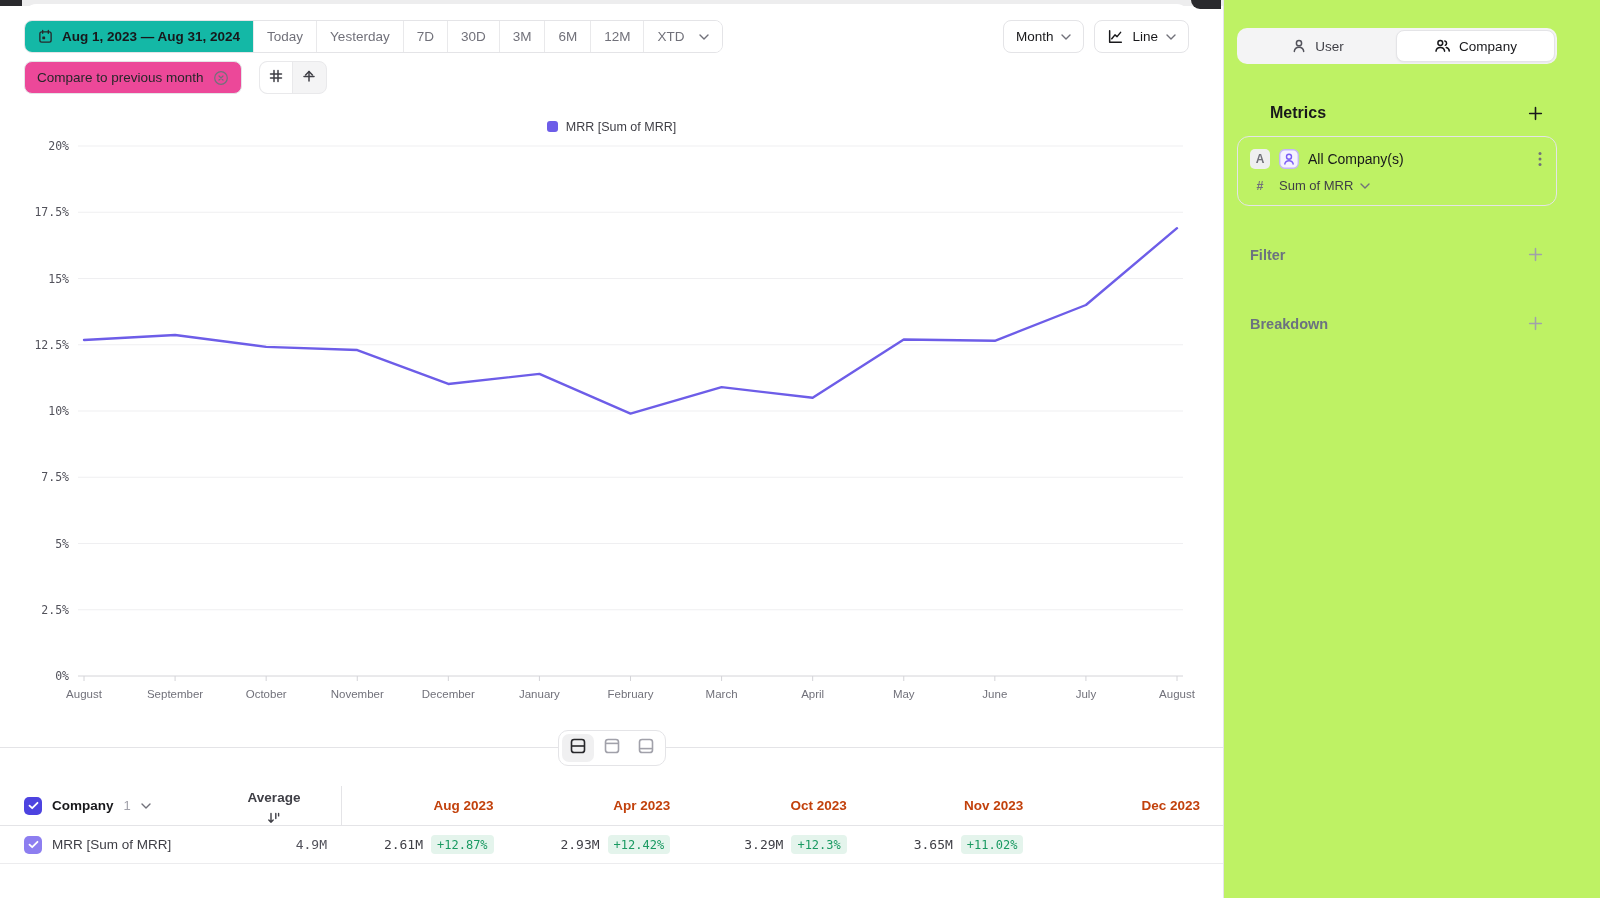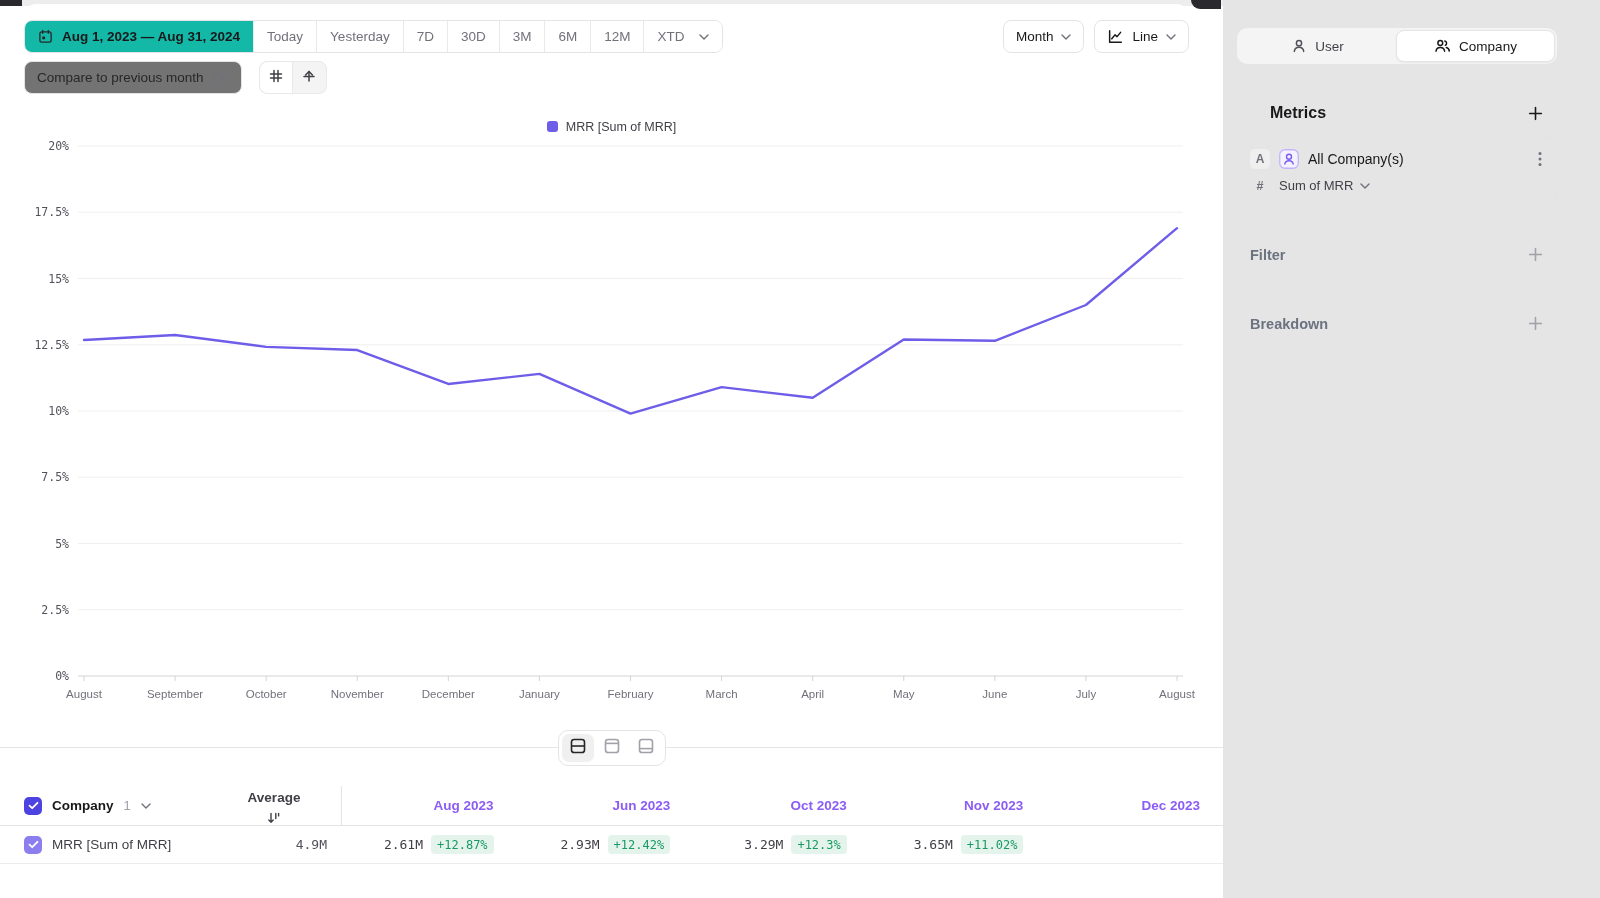--- a/index.html
+++ b/index.html
@@ -19,21 +19,21 @@
   .seg-group { display:flex; align-items:stretch; height:33px; border:1px solid #e4e4e7; border-radius:8px; overflow:hidden; background:#fff; }
   .cell { display:flex; align-items:center; padding:0 13px; font-size:13.5px; color:#71717a; background:#fff; border-left:1px solid #e9e9eb; cursor:pointer; white-space:nowrap; }
   .date-cell { border-left:none; background:#14b8a6; color:#18181b; font-weight:600; gap:9px; font-size:13.5px; }
   .xtd-cell { gap:15px; }
   .chev { color:#71717a; display:flex; }
 
   .tb-right { display:flex; gap:10px; }
   .btn { display:flex; align-items:center; gap:8px; height:33px; padding:0 12px; border:1px solid #e4e4e7; border-radius:8px; background:#fff; font-size:13.5px; color:#18181b; font-weight:500; cursor:pointer; }
 
   .toolbar2 { display:flex; align-items:center; gap:17px; padding:8px 24px 0; }
-  .chip { display:flex; align-items:center; gap:9px; height:33px; padding:0 12px; border:1px solid #e4e4e7; border-radius:8px; font-size:13.5px; color:#27272a; background:#737373; cursor:pointer; }
+  .chip { display:flex; align-items:center; gap:9px; height:33px; padding:0 12px; border:1px solid #e4e4e7; border-radius:8px; font-size:13.5px; color:#27272a; background:#ec4899; cursor:pointer; }
   .icon-toggle { display:flex; height:33px; background:#f4f4f5; border:1px solid #e9e9eb; border-radius:8px; overflow:hidden; }
   .icon-toggle .itbtn { width:33px; display:flex; align-items:center; justify-content:center; color:#3f3f46; cursor:pointer; }
   .icon-toggle .itbtn.selected { background:#fff; border-right:1px solid #e9e9eb; border-radius:8px 0 0 8px; }
 
   .legend { display:flex; justify-content:center; align-items:center; gap:8px; margin-top:24px; height:17px; font-size:12.5px; color:#3f3f46; }
   .swatch { width:11px; height:11px; border-radius:3px; background:#6d5de8; }
 
   .chart-svg { display:block; margin-top:5px; }
   .mono { font-family:"DejaVu Sans Mono", monospace; }
 
@@ -45,33 +45,33 @@
 
   .dtable { margin-top:20px; }
   .thead, .trow { display:grid; grid-template-columns:221px 120px repeat(5, 176.6px); align-items:stretch; }
   .thead { height:40px; border-bottom:1px solid #e4e4e7; }
   .trow { height:38px; border-bottom:1px solid #ececee; }
   .tcell { display:flex; align-items:center; }
   .entity-cell { padding-left:24px; gap:10px; }
   .entity-label { font-size:13.5px; font-weight:600; color:#18181b; }
   .entity-count { font-size:13px; color:#a1a1aa; }
   .avg-cell { justify-content:flex-end; padding-right:14px; gap:6px; font-size:13.5px; font-weight:600; color:#3f3f46;flex-direction:column; }
-  .month-h { justify-content:flex-end; padding-right:24px; font-size:13.5px; font-weight:600; color:#8b5cf6; }
+  .month-h { justify-content:flex-end; padding-right:24px; font-size:13.5px; font-weight:600; color:#c2410c; }
   .first-month { border-left:1px solid #e4e4e7; }
   .name-cell { padding-left:24px; gap:10px; font-size:13.5px; color:#3f3f46; }
   .avg-val { justify-content:flex-end; padding-right:14px; font-size:13px; color:#52525b; }
   .val-cell { justify-content:flex-end; padding-right:24px; gap:8px; }
   .val { font-size:13px; color:#3f3f46; }
   .badge { font-size:12px; color:#1a9a62; background:#e4f4ec; padding:2.5px 6px; border-radius:4px; }
   .checkbox { width:18px; height:18px; border-radius:5px; display:flex; align-items:center; justify-content:center; flex:none; cursor:pointer; }
   .cb-dark { background:#4d43e0; }
   .cb-light { background:#8d7ef0; }
 
   
-  .sidebar { flex:1; background:#e5e5e5; }
+  .sidebar { flex:1; background:#bef264; }
   .side-inner { width:320px; margin-left:13px; }
   .seg-toggle { margin-top:28px; height:36px; background:#f4f4f5; border-radius:10px; display:flex; padding:2px; }
   .seg { flex:1; display:flex; align-items:center; justify-content:center; gap:8px; font-size:13.5px; color:#3f3f46; border-radius:8px; cursor:pointer; }
   .seg.selected { background:#fff; border:1px solid #e4e4e7; box-shadow:0 1px 2px rgba(0,0,0,.05); color:#18181b; font-weight:500; }
   .side-head { margin-top:40px; padding:0 13px; display:flex; justify-content:space-between; align-items:center; }
   .side-head .t { font-size:16px; font-weight:700; color:#18181b;margin-left:20px; }
   .plus { color:#18181b; display:flex; cursor:pointer; }
   .plus.gray { color:#a1a1aa; }
   .metric-card { margin-top:14px; border:1px solid #e4e4e7; border-radius:12px; padding:12px; }
   .mc-row1 { display:flex; align-items:center; gap:9px; }
@@ -278,21 +278,21 @@
         </div>
         <div class="tcell avg-cell">
           <span>Average</span>
           <span class="chev" style="color:#3f3f46">
             <svg width="14" height="14" viewBox="0 0 14 14" fill="none" stroke="currentColor" stroke-width="1.4" stroke-linecap="round" stroke-linejoin="round">
               <path d="M4 2.5v8.8M4 11.3L1.8 9.1M4 11.3l2.2-2.2"></path>
                 <path d="M8.8 2.5v5M11.6 2.5v2.4"></path>
             </svg>
           </span>
         </div>
-        <div id="month-headers" style="display:contents"><div class="tcell month-h first-month">Aug 2023</div><div class="tcell month-h">Jun 2023</div><div class="tcell month-h">Oct 2023</div><div class="tcell month-h">Nov 2023</div><div class="tcell month-h">Dec 2023</div></div>
+        <div id="month-headers" style="display:contents"><div class="tcell month-h first-month">Aug 2023</div><div class="tcell month-h">Apr 2023</div><div class="tcell month-h">Oct 2023</div><div class="tcell month-h">Nov 2023</div><div class="tcell month-h">Dec 2023</div></div>
       </div>
       <div id="table-body" style="display:contents"><div class="trow">
             <div class="tcell name-cell">
               <span class="checkbox cb-light">
                 <svg width="11" height="9" viewBox="0 0 11 9" fill="none" stroke="#fff" stroke-width="1.8" stroke-linecap="round" stroke-linejoin="round">
                   <path d="M1.5 4.6L4.2 7.2 9.5 1.8"></path>
                 </svg>
               </span>
               <span>MRR [Sum of MRR]</span>
             </div>

